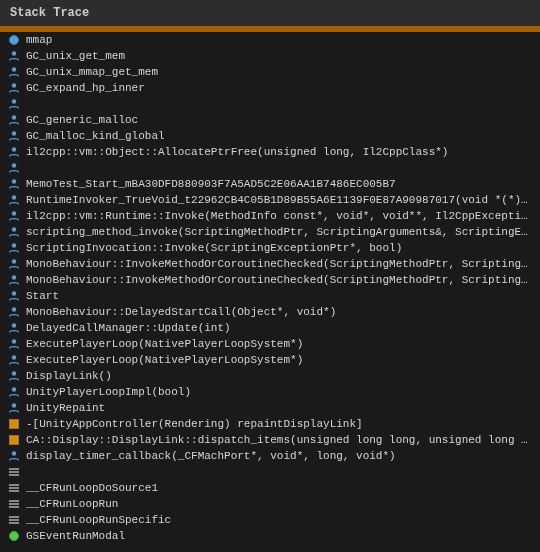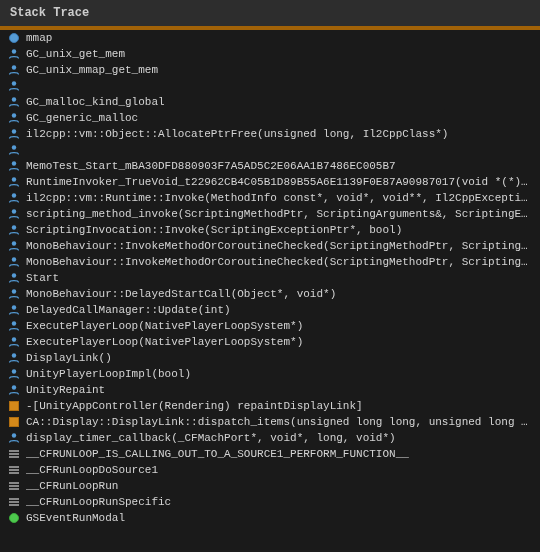--- a/index.html
+++ b/index.html
@@ -11,21 +11,21 @@
       width: 540px;
       min-height: 552px;
       overflow: hidden;
     }
     .header {
       background: #2d2d2d;
       padding: 6px 10px;
       font-size: 12px;
       font-weight: bold;
       color: #cccccc;
-      border-bottom: 4px solid #a16207;
+      border-bottom: 6px solid #a16207;
     }
     .stack-container {
       overflow-y: auto;
       height: 520px;
       background: #1a1a1a;
     }
     .stack-row {
       display: flex;
       align-items: center;
       padding: 1px 6px;
@@ -118,46 +118,55 @@
         </div>
         <span class="label">GC_unix_mmap_get_mem</span>
       </div>
       <div class="stack-row">
         <div class="icon">
           <svg class="person-icon" viewBox="0 0 12 12" fill="none" xmlns="http://www.w3.org/2000/svg">
         <circle cx="6" cy="3.5" r="2.2" fill="#569cd6"></circle>
         <path d="M1.5 10.5c0-2.5 9-2.5 9 0" stroke="#569cd6" stroke-width="1.2" fill="none"></path>
       </svg>
         </div>
+        <span class="label">GC_expand_hp_inner</span>
+      </div>
+      <div class="stack-row">
+        <div class="icon">
+          <svg class="person-icon" viewBox="0 0 12 12" fill="none" xmlns="http://www.w3.org/2000/svg">
+        <circle cx="6" cy="3.5" r="2.2" fill="#569cd6"></circle>
+        <path d="M1.5 10.5c0-2.5 9-2.5 9 0" stroke="#569cd6" stroke-width="1.2" fill="none"></path>
+      </svg>
+        </div>
+      </div>
+      <div class="stack-row">
+        <div class="icon">
+          <svg class="person-icon" viewBox="0 0 12 12" fill="none" xmlns="http://www.w3.org/2000/svg">
+        <circle cx="6" cy="3.5" r="2.2" fill="#569cd6"></circle>
+        <path d="M1.5 10.5c0-2.5 9-2.5 9 0" stroke="#569cd6" stroke-width="1.2" fill="none"></path>
+      </svg>
+        </div>
+        <span class="label">GC_generic_malloc</span>
       </div>
       <div class="stack-row">
         <div class="icon">
           <svg class="person-icon" viewBox="0 0 12 12" fill="none" xmlns="http://www.w3.org/2000/svg">
         <circle cx="6" cy="3.5" r="2.2" fill="#569cd6"></circle>
         <path d="M1.5 10.5c0-2.5 9-2.5 9 0" stroke="#569cd6" stroke-width="1.2" fill="none"></path>
       </svg>
         </div>
         <span class="label">GC_malloc_kind_global</span>
       </div>
       <div class="stack-row">
         <div class="icon">
           <svg class="person-icon" viewBox="0 0 12 12" fill="none" xmlns="http://www.w3.org/2000/svg">
         <circle cx="6" cy="3.5" r="2.2" fill="#569cd6"></circle>
         <path d="M1.5 10.5c0-2.5 9-2.5 9 0" stroke="#569cd6" stroke-width="1.2" fill="none"></path>
       </svg>
         </div>
-        <span class="label">GC_generic_malloc</span>
-      </div>
-      <div class="stack-row">
-        <div class="icon">
-          <svg class="person-icon" viewBox="0 0 12 12" fill="none" xmlns="http://www.w3.org/2000/svg">
-        <circle cx="6" cy="3.5" r="2.2" fill="#569cd6"></circle>
-        <path d="M1.5 10.5c0-2.5 9-2.5 9 0" stroke="#569cd6" stroke-width="1.2" fill="none"></path>
-      </svg>
-        </div>
         <span class="label">il2cpp::vm::Object::AllocatePtrFree(unsigned long, Il2CppClass*)</span>
       </div>
       <div class="stack-row">
         <div class="icon">
           <svg class="person-icon" viewBox="0 0 12 12" fill="none" xmlns="http://www.w3.org/2000/svg">
         <circle cx="6" cy="3.5" r="2.2" fill="#569cd6"></circle>
         <path d="M1.5 10.5c0-2.5 9-2.5 9 0" stroke="#569cd6" stroke-width="1.2" fill="none"></path>
       </svg>
         </div>
       </div>
@@ -318,21 +327,20 @@
         <span class="label">display_timer_callback(_CFMachPort*, void*, long, void*)</span>
       </div>
       <div class="stack-row">
         <div class="icon">
           <div class="icon-lines">
             <span></span>
             <span></span>
             <span></span>
           </div>
         </div>
-        <span class="label">__CFRUNLOOP_IS_CALLING_OUT_TO_A_SOURCE1_PERFORM_FUNCTION__</span>
       </div>
       <div class="stack-row">
         <div class="icon">
           <div class="icon-lines">
             <span></span>
             <span></span>
             <span></span>
           </div>
         </div>
         <span class="label">__CFRunLoopDoSource1</span>

